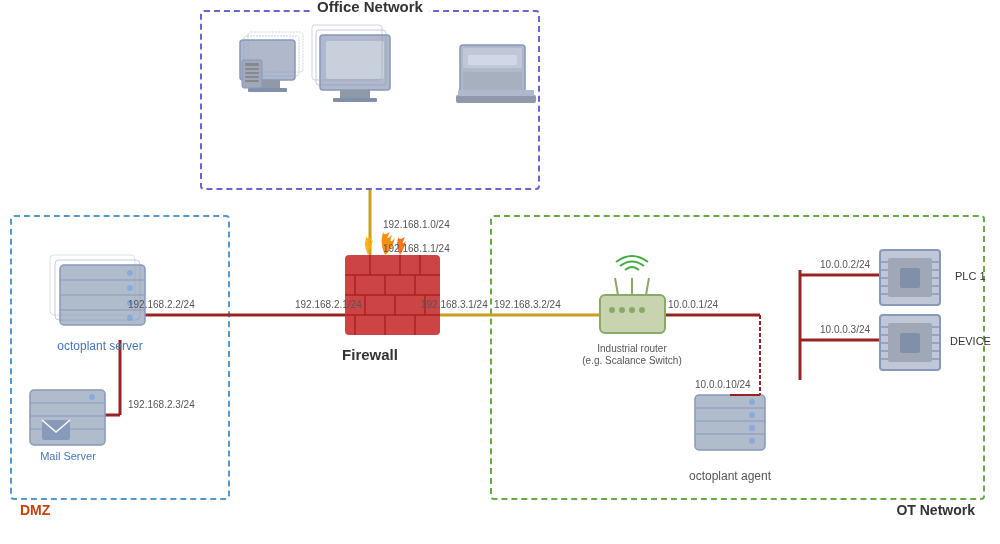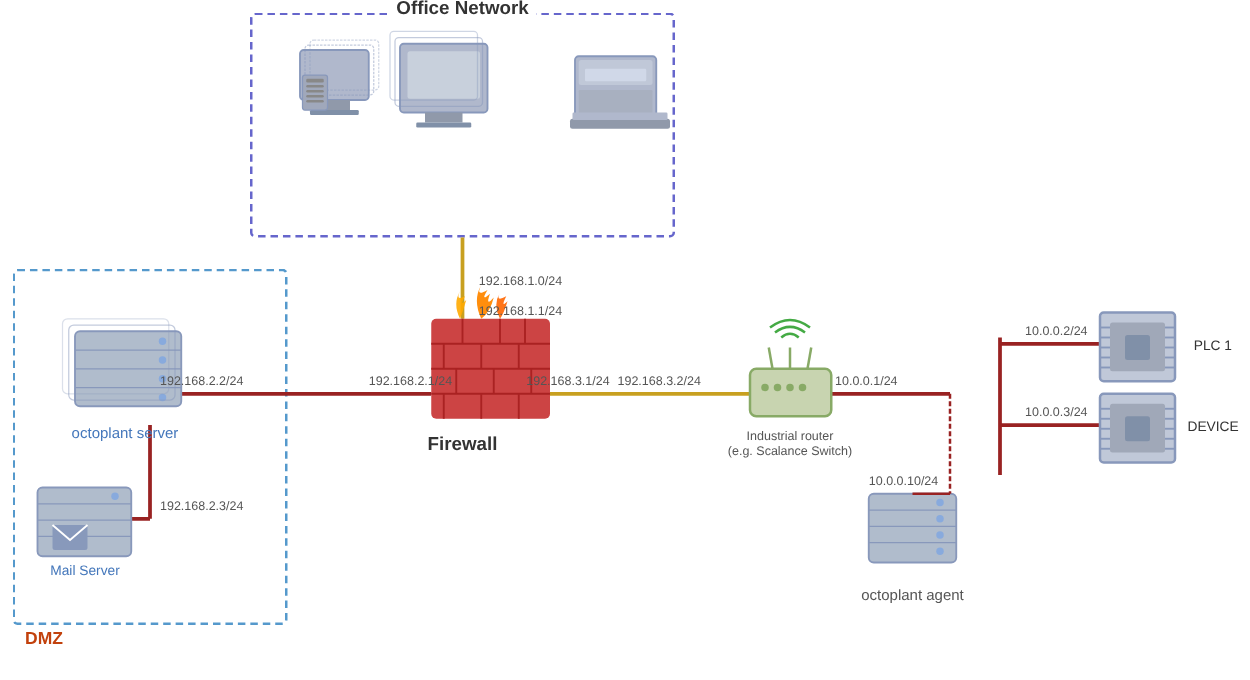--- a/index.html
+++ b/index.html
@@ -90,20 +90,23 @@
 <div class="diagram">
 
   <div class="office-box">
     <span class="office-label">Office Network</span>
   </div>
 
   <div class="dmz-box">
     <span class="dmz-label">DMZ</span>
   </div>
 
+  <div class="ot-box">
+    <span class="ot-label">OT Network</span>
+  </div>
 
   <svg class="main-svg">
 
     <line x1="370" y1="190" x2="370" y2="255" stroke="#c8a020" stroke-width="3"></line>
 
     <line x1="120" y1="315" x2="345" y2="315" stroke="#992222" stroke-width="3"></line>
 
     <line x1="420" y1="315" x2="600" y2="315" stroke="#c8a020" stroke-width="3"></line>
 
     <line x1="660" y1="315" x2="760" y2="315" stroke="#992222" stroke-width="3"></line>

